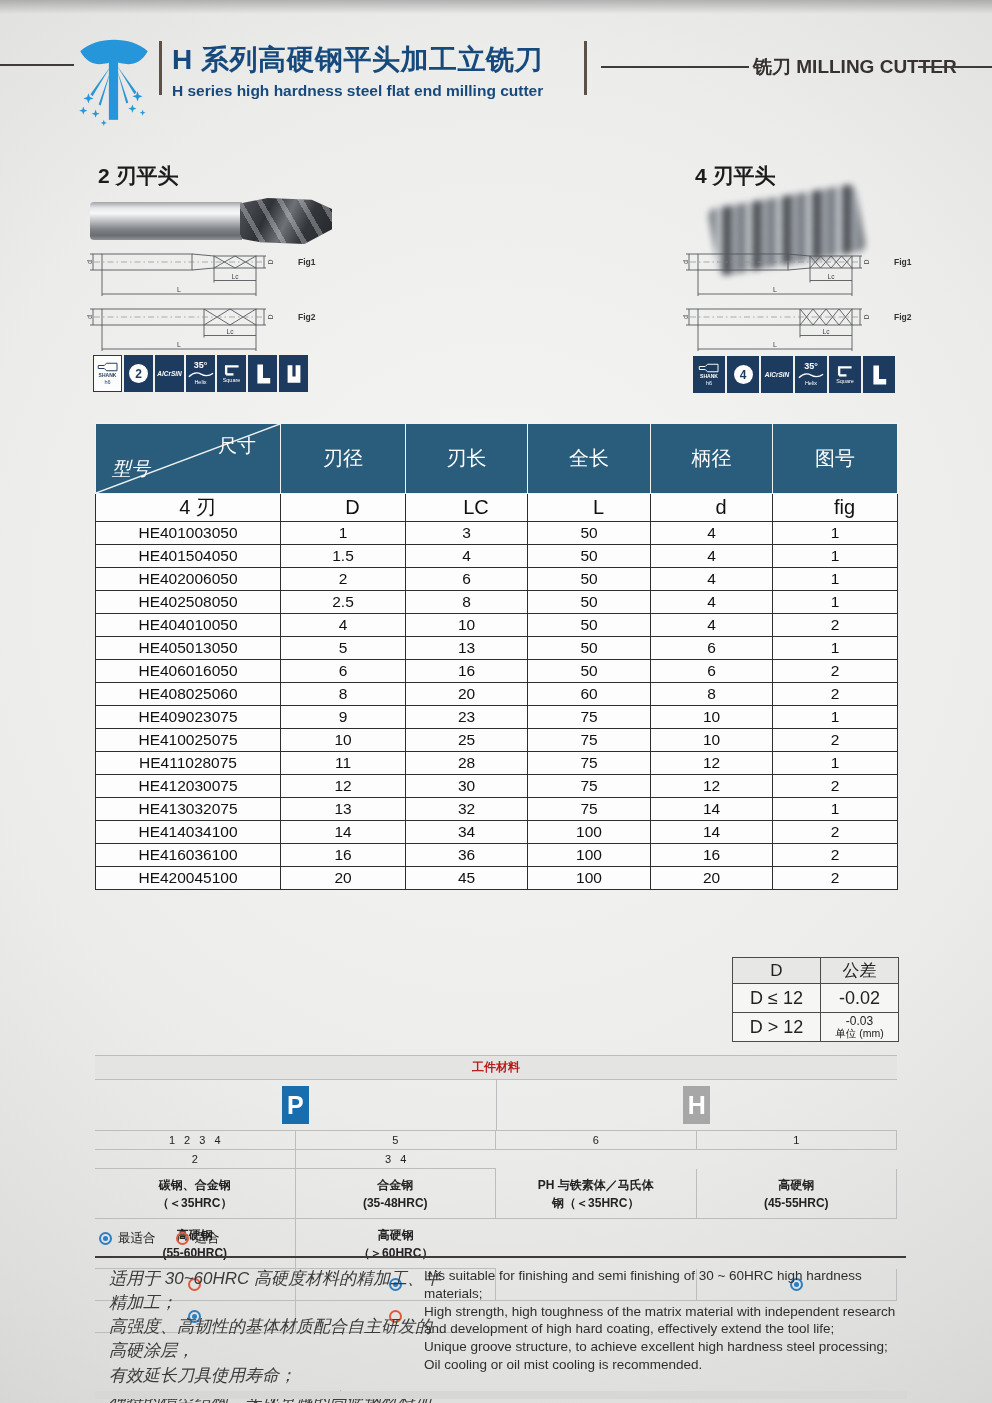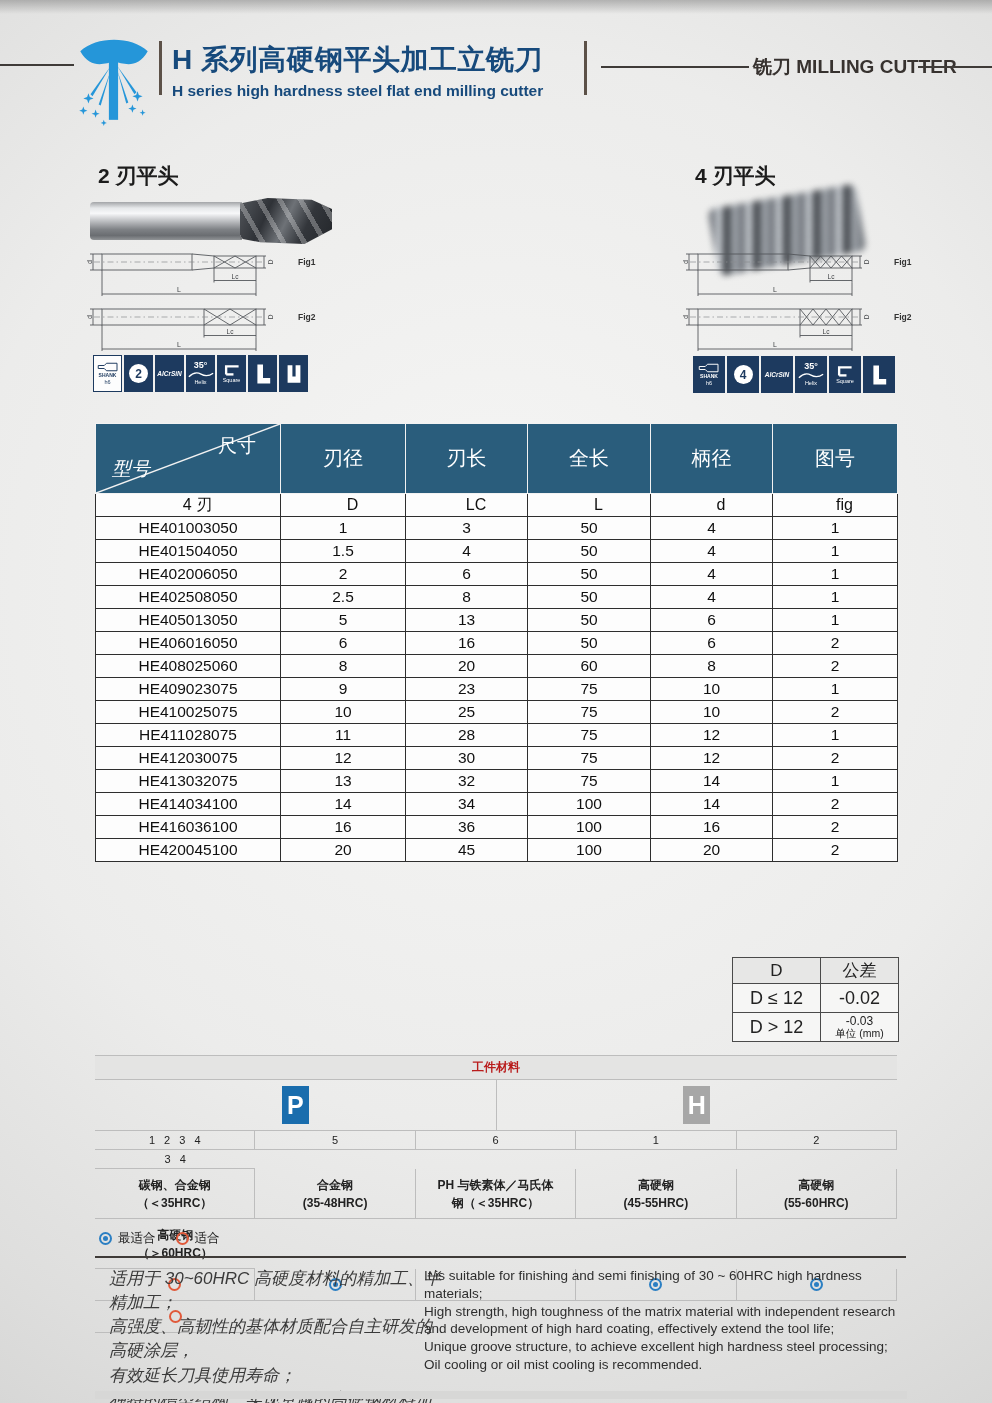--- a/index.html
+++ b/index.html
@@ -50,41 +50,41 @@
 
   
   table.spec{position:absolute;left:95px;top:423px;width:802px;border-collapse:collapse;table-layout:fixed;}
   table.spec th,table.spec td{padding:0;}
   table.spec thead th{background:#2a5d7c;color:#fff;height:69px;font-weight:normal;font-size:20px;border:1.5px solid #f2f2f2;}
   th.diag{position:relative;}
   th.diag svg{position:absolute;inset:0;width:100%;height:100%;}
   .diag-tr{position:absolute;top:9px;right:24px;font-size:19px;text-align:right;}
   .diag-bl{position:absolute;bottom:11px;left:16px;font-size:19px;font-style:italic;}
   table.spec tr.sub td,table.spec tbody td{border:1px solid #2e2e2e;background:#fdfdfd;text-align:center;height:22px;font-size:15.5px;color:#101010;}
-  table.spec tr.sub td{font-size:16px;padding-left:19px;}
+  table.spec tr.sub td{font-size:20px;padding-left:19px;}
 
   
   table.tol{position:absolute;left:732px;top:957px;width:166px;border-collapse:collapse;table-layout:fixed;}
   table.tol th,table.tol td{border:1.5px solid #4a4a4a;text-align:center;padding:0;color:#222;}
   table.tol th{background:#e7e7e6;height:25px;font-size:17px;font-weight:normal;}
   table.tol td{background:#f6f6f5;height:28px;font-size:18px;}
   .tol-small{font-size:12px;line-height:1.05;}
   .tol-unit{font-size:10.5px;line-height:1.1;}
 
   
   .mt{position:absolute;left:95px;top:1055px;width:802px;}
   .mt-title{height:23px;background:#e4e4e3;border-top:1px solid #bdbdbd;border-bottom:1px solid #bdbdbd;
     display:flex;align-items:center;justify-content:center;font-size:12px;font-weight:bold;color:#b91c1c;}
   .mt-band{height:50px;display:flex;border-bottom:1px solid #bdbdbd;}
   .mt-half{flex:1;display:flex;align-items:center;justify-content:center;}
   .mt-half.first{border-right:1px solid #bdbdbd;}
   .classbadge{width:27px;height:38px;color:#fff;font-size:25px;font-weight:bold;display:flex;align-items:center;justify-content:center;}
   .pbadge{background:#1a6dad;}
   .hbadge{background:#a7a7a7;}
-  .mt-grid{display:grid;grid-template-columns:repeat(5,1fr);}
+  .mt-grid{display:grid;grid-template-columns:repeat(4,1fr);}
   .mt-cell{border-right:1px solid #bdbdbd;border-bottom:1px solid #bdbdbd;display:flex;align-items:center;justify-content:center;text-align:center;color:#222;}
   .mt-cell:nth-child(6n){border-right:none;}
   .mt-num{height:18px;font-size:11px;word-spacing:6px;}
   .mt-mat{height:49px;font-size:12px;font-weight:bold;white-space:pre-line;line-height:1.5;}
   .mt-mark{height:31px;}
   .mk{width:13px;height:13px;border-radius:50%;box-sizing:border-box;display:inline-block;position:relative;}
   .mk.suitable{border:2px solid #e0593a;}
   .mk.best{border:2px solid #2b7fc3;}
   .mk.best::after{content:'';position:absolute;inset:2px;border-radius:50%;background:#2b7fc3;}
   .legend{position:absolute;left:99px;top:1230px;display:flex;gap:20px;align-items:center;font-size:12.5px;color:#222;justify-content:flex-end;}
@@ -395,20 +395,28 @@
         </tr>
         <tr>
           <td>HE402508050</td>
           <td>2.5</td>
           <td>8</td>
           <td>50</td>
           <td>4</td>
           <td>1</td>
         </tr>
         <tr>
+          <td>HE404010050</td>
+          <td>4</td>
+          <td>10</td>
+          <td>50</td>
+          <td>4</td>
+          <td>2</td>
+        </tr>
+        <tr>
           <td>HE405013050</td>
           <td>5</td>
           <td>13</td>
           <td>50</td>
           <td>6</td>
           <td>1</td>
         </tr>
         <tr>
           <td>HE406016050</td>
           <td>6</td>

